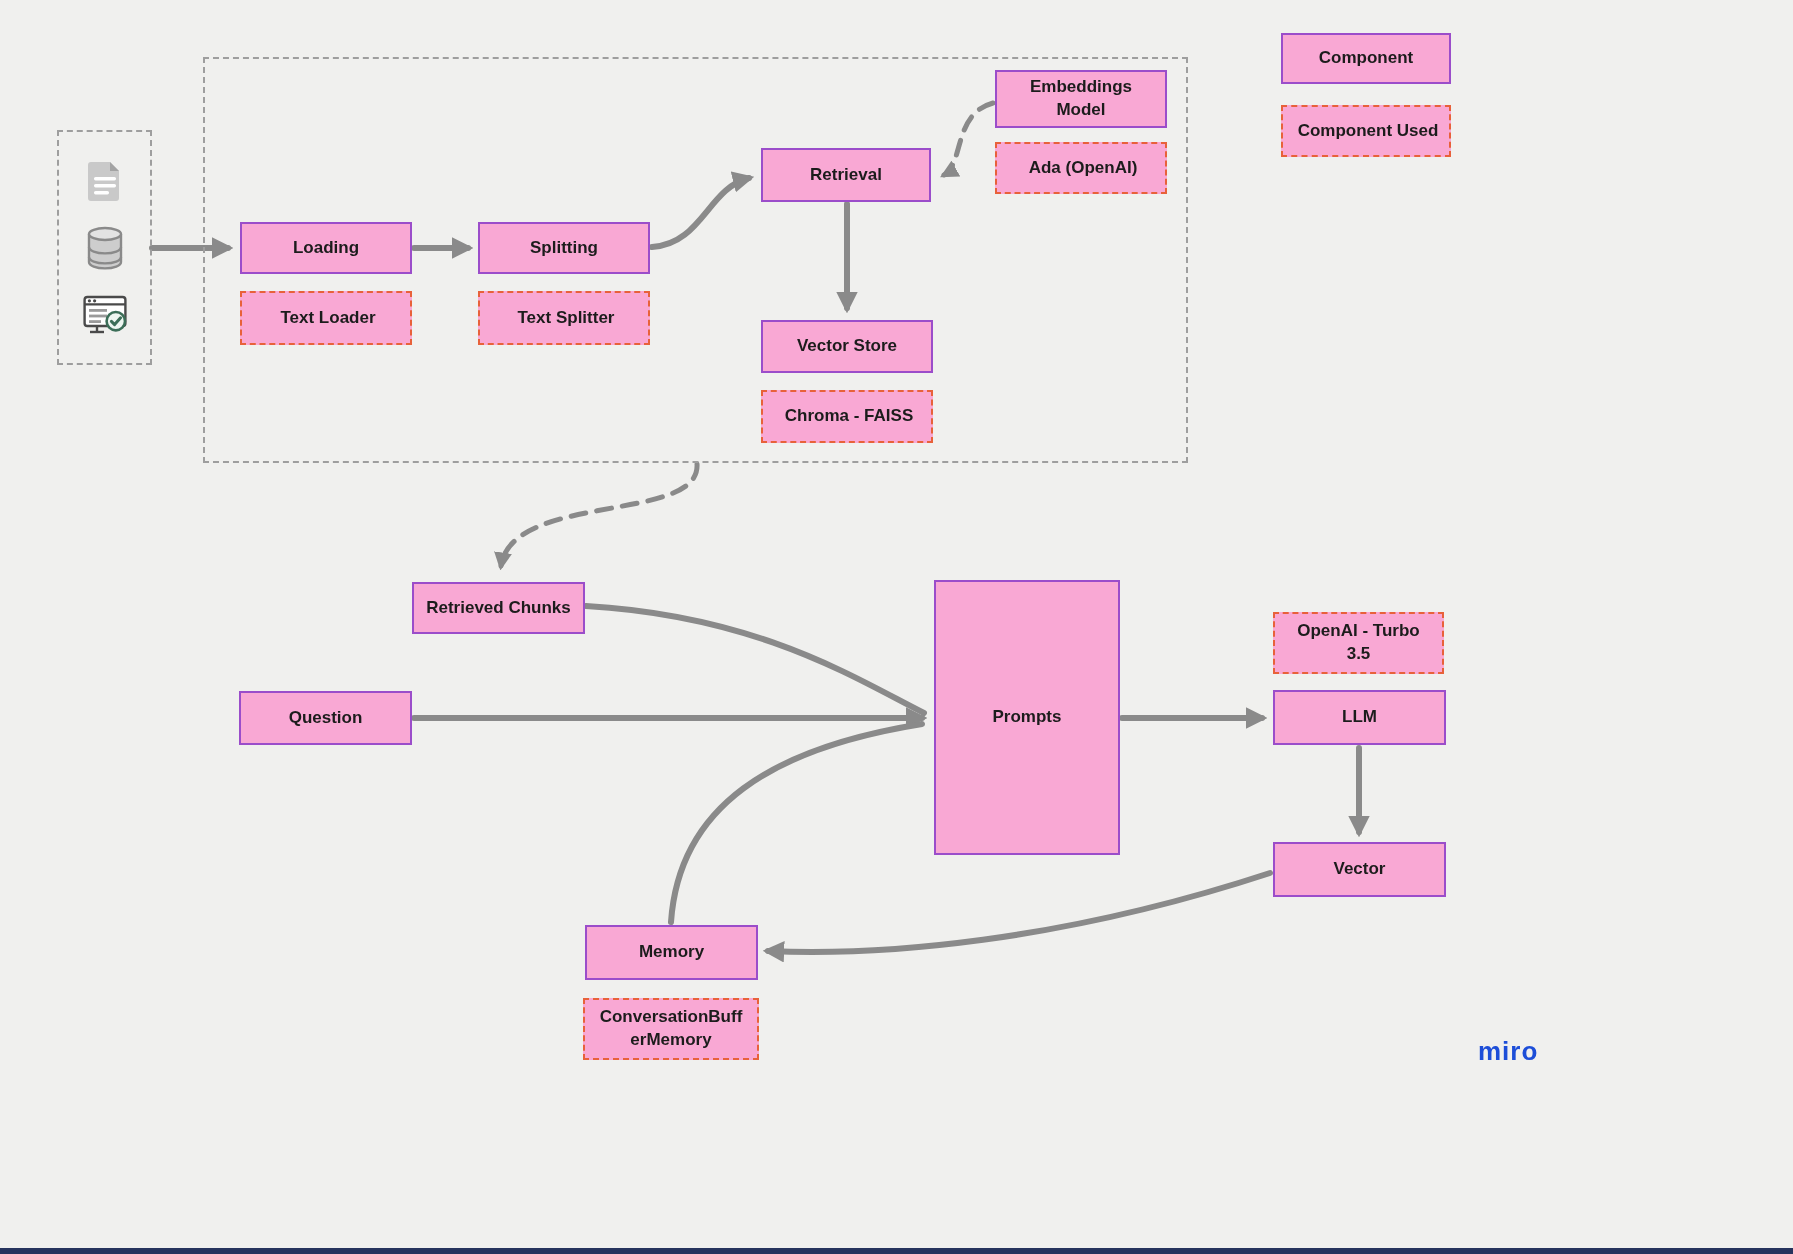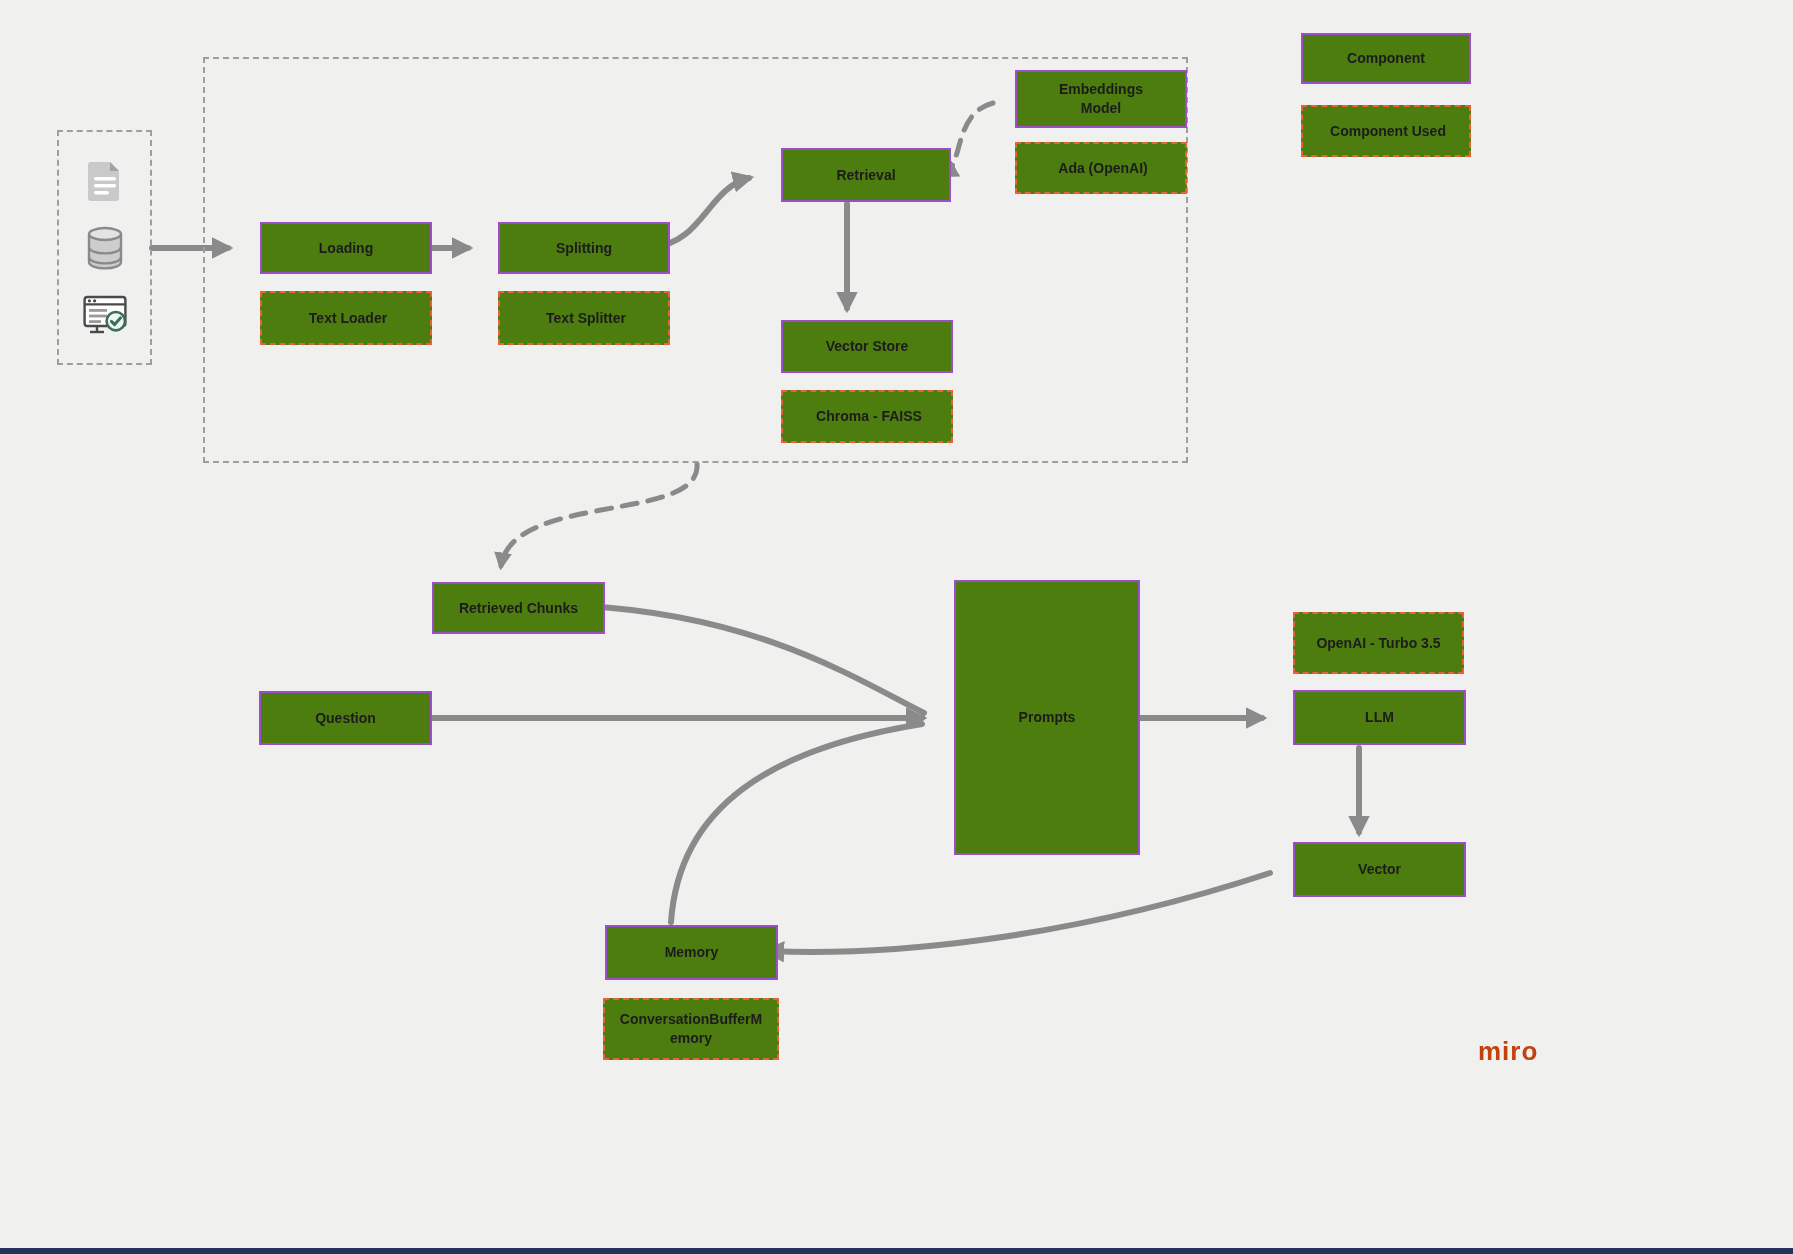--- a/index.html
+++ b/index.html
@@ -41,26 +41,25 @@
     stroke-dasharray:15 11;
     stroke-width:5;
   }
   #arrowhead path{fill:var(--arrow);}
   .node{
     position:absolute;
     display:flex;
     align-items:center;
     justify-content:center;
     text-align:center;
-    background:#4d7c0f;
+    background:#f9a8d4;
     font-weight:bold;
-    font-size:14px;
+    font-size:17px;
     line-height:1.35;
     padding:2px 10px;
-    margin-left:20px;
   }
   .node-solid{border:2px solid var(--component-border);}
   .node-dashed{border:2px dashed var(--component-used-border);padding-left:14px;}
   .node-breakword{word-break:break-word;overflow-wrap:anywhere;}
   .dashed-container{
     position:absolute;
     border:2px dashed var(--container-border);
     background:transparent;
   }
   .sources-box{
@@ -73,21 +72,21 @@
     justify-content:space-evenly;
     padding:8px 0;
   }
   .src-icon{width:50px;height:50px;display:flex;align-items:center;justify-content:center;}
   .src-icon svg{width:48px;height:48px;}
   .watermark{
     position:absolute;
     left:1478px;top:1036px;
     font-size:26px;
     font-weight:bold;
-    color:#c2410c;
+    color:#1d4ed8;
     letter-spacing:1px;
   }
   .bottom-bar{
     position:absolute;
     left:0;bottom:0;
     width:100%;height:6px;
     background:var(--bottom-bar);
   }
 </style>
 </head>

